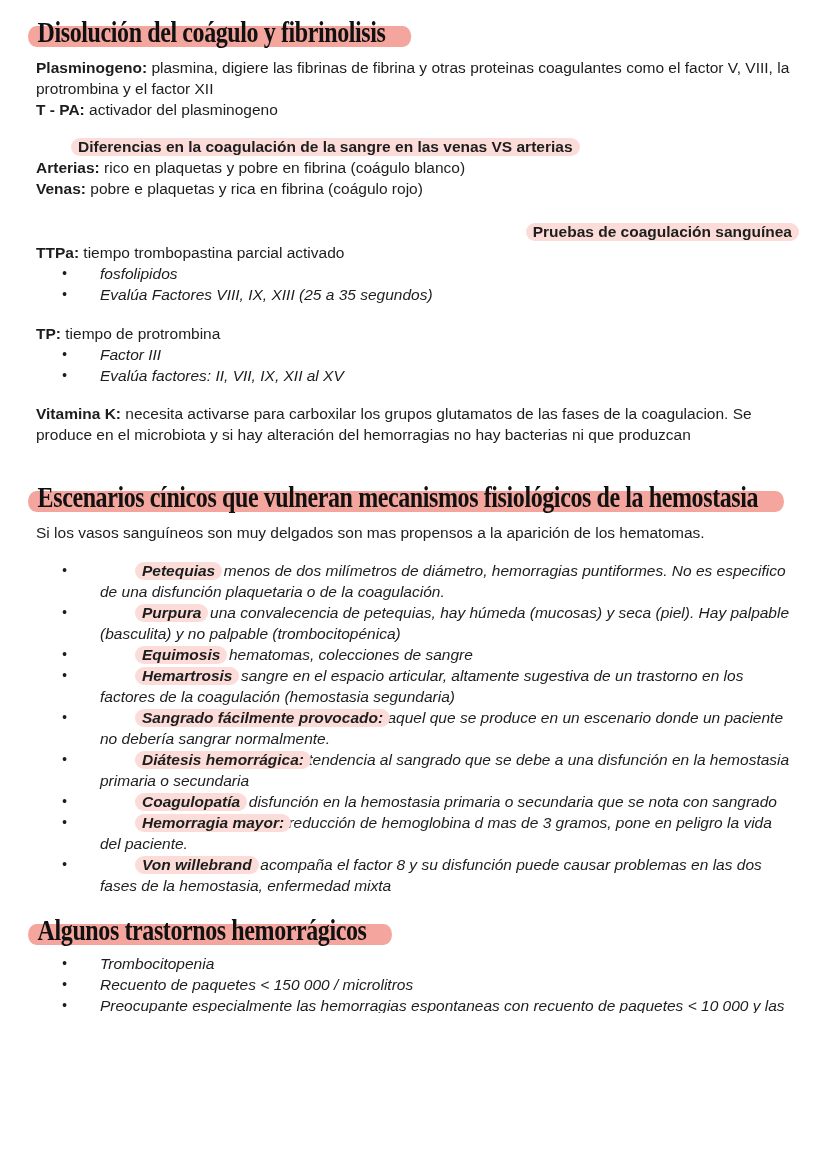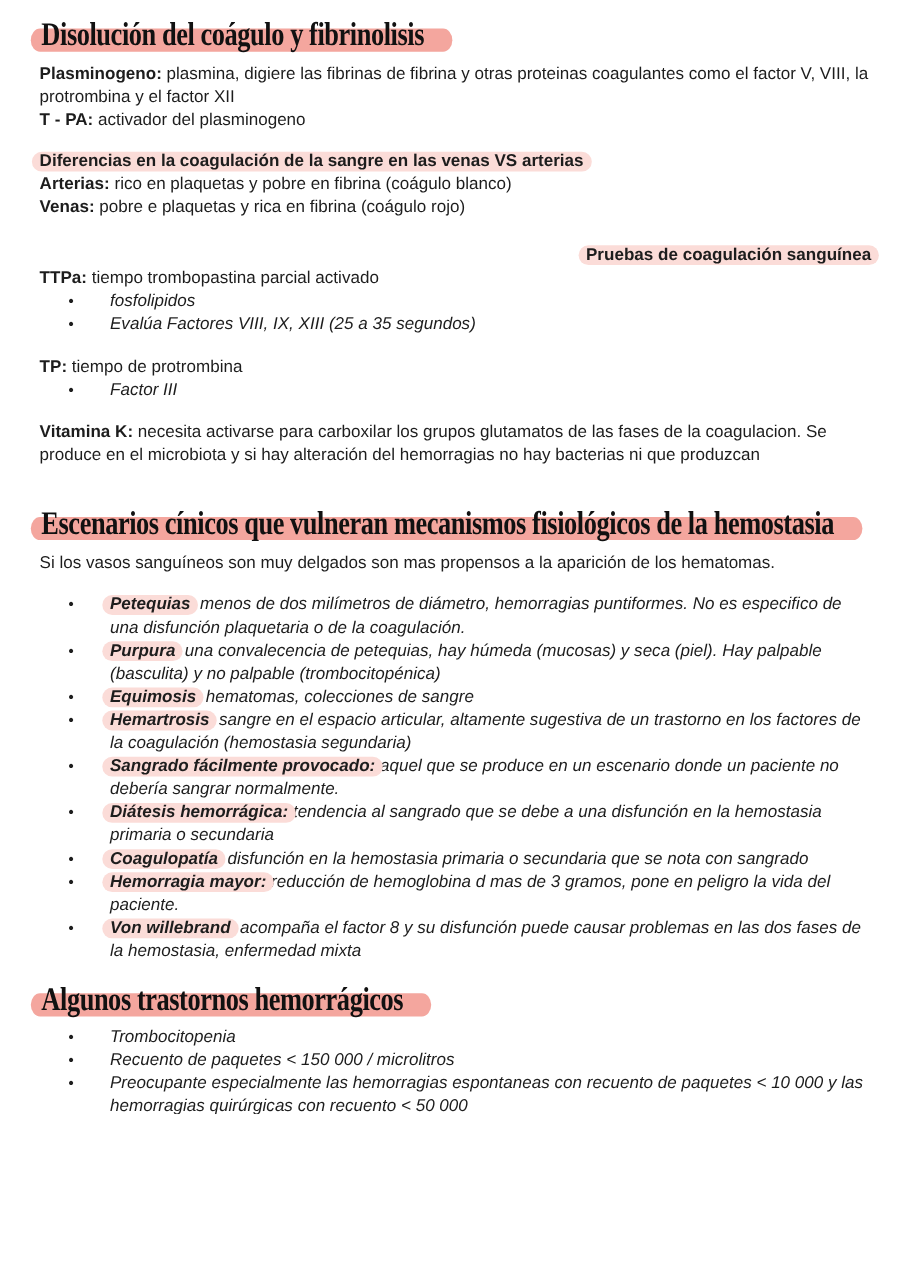--- a/index.html
+++ b/index.html
@@ -22,21 +22,21 @@
   .t2{margin:34px 0 8px 0;}
   .t3{margin:16px 0 6px 0;}
   
   .hls{position:relative;z-index:0;padding:0 2px;}
   .hls::before{
     content:"";position:absolute;z-index:-1;
     left:-10px;right:-30px;top:34%;bottom:2%;
     background:#f4a69e;border-radius:16px;
   }
   
-  .hlp{position:relative;z-index:0;font-weight:700;}
+  .hlp{position:relative;z-index:0;font-weight:700;margin-left:42px;}
   .hlp::before{
     content:"";position:absolute;z-index:-1;
     left:-7px;right:-7px;top:0px;bottom:-1px;
     background:#fbdcd8;border-radius:10px;
   }
   p{margin:0;}
   b{font-weight:700;}
   .gap-diferencias{margin-top:16px;}
   .gap-pruebas{margin-top:22px;text-align:right;}
   .gap-tp{margin-top:18px;}
@@ -66,20 +66,21 @@
   <p class="gap-pruebas"><span class="hlp">Pruebas de coagulación sanguínea</span></p>
   <p><b>TTPa:</b><span> tiempo trombopastina parcial activado</span></p>
   <ul>
     <li><span>fosfolipidos</span></li>
     <li><span>Evalúa Factores VIII, IX, XIII (25 a 35 segundos)</span></li>
   </ul>
 
   <p class="gap-tp"><b>TP:</b><span> tiempo de protrombina</span></p>
   <ul>
     <li><span>Factor III</span></li>
+    <li><span>Evalúa factores: II, VII, IX, XII al XV</span></li>
   </ul>
 
   <p class="gap-vitk"><b>Vitamina K:</b><span> necesita activarse para carboxilar los grupos glutamatos de las fases de la coagulacion. Se produce en el microbiota y si hay alteración del hemorragias no hay bacterias ni que produzcan</span></p>
 
   <h1 class="display t2"><span class="hls">Escenarios cínicos que vulneran mecanismos fisiológicos de la hemostasia</span></h1>
   <p><span>Si los vasos sanguíneos son muy delgados son mas propensos a la aparición de los hematomas.</span></p>
 
   <ul class="gap-list">
     <li><span class="hlp">Petequias</span><span>: menos de dos milímetros de diámetro, hemorragias puntiformes. No es especifico de una disfunción plaquetaria o de la coagulación.</span></li>
     <li><span class="hlp">Purpura</span><span>: una convalecencia de petequias, hay húmeda (mucosas) y seca (piel). Hay palpable (basculita) y no palpable (trombocitopénica)</span></li>

